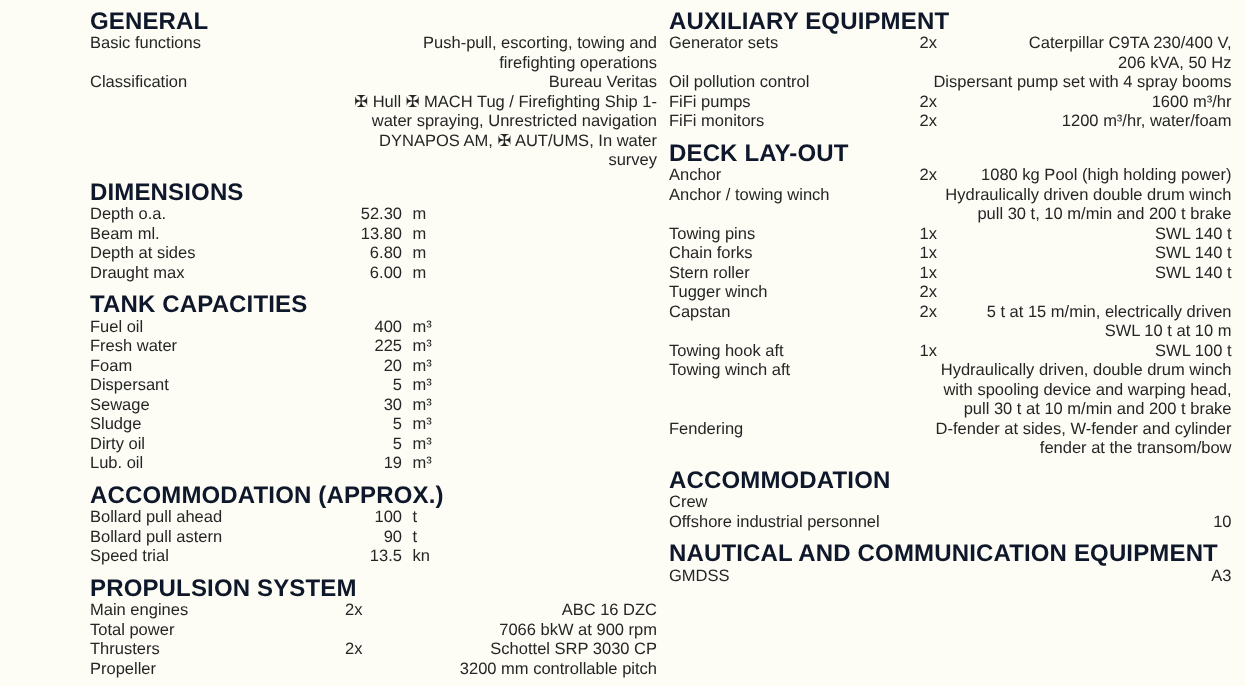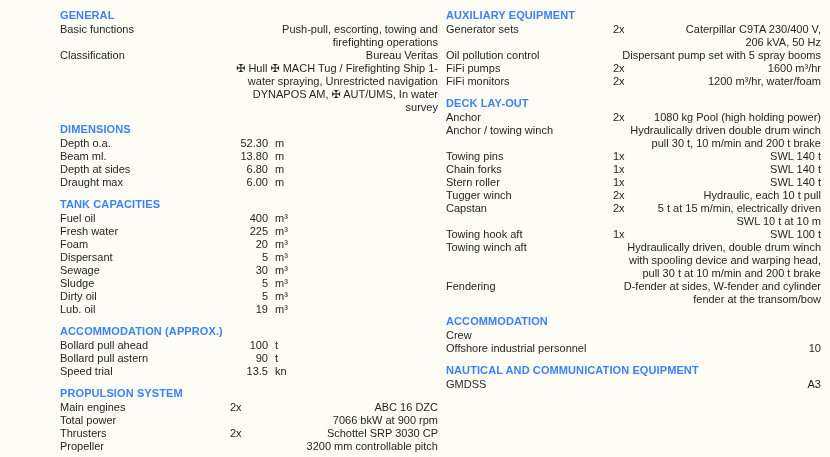--- a/index.html
+++ b/index.html
@@ -21,24 +21,24 @@
   .col {
     position: absolute;
     top: 8px;
   }
   .col-left  { left: 60px;  width: 378px; }
   .col-right { left: 446px; width: 375px; }
 
   .section { margin-bottom: 8px; }
   .section h2 {
     margin: 0 0 1px 0;
-    font-size: 11px;
+    font-size: 16px;
     line-height: 14px;
     font-weight: bold;
-    color: #3b82f6;
+    color: #0f172a;
     letter-spacing: 0.1px;
   }
   .row {
     display: flex;
     align-items: flex-start;
   }
   .lbl {
     flex: none;
     width: 170px;
   }
@@ -193,21 +193,21 @@
     <div class="section">
       <h2>AUXILIARY EQUIPMENT</h2>
       <div class="row">
         <div class="lbl">Generator sets</div>
         <div class="qty">2x</div>
         <div class="val">Caterpillar C9TA 230/400 V,
 206 kVA, 50 Hz</div>
       </div>
       <div class="row">
         <div class="lbl">Oil pollution control</div>
-        <div class="val">Dispersant pump set with 5 spray booms</div>
+        <div class="val">Dispersant pump set with 4 spray booms</div>
       </div>
       <div class="row">
         <div class="lbl">FiFi pumps</div>
         <div class="qty">2x</div>
         <div class="val">1600 m³/hr</div>
       </div>
       <div class="row">
         <div class="lbl">FiFi monitors</div>
         <div class="qty">2x</div>
         <div class="val">1200 m³/hr, water/foam</div>
@@ -236,21 +236,20 @@
         <div class="val">SWL 140 t</div>
       </div>
       <div class="row">
         <div class="lbl">Stern roller</div>
         <div class="qty">1x</div>
         <div class="val">SWL 140 t</div>
       </div>
       <div class="row">
         <div class="lbl">Tugger winch</div>
         <div class="qty">2x</div>
-        <div class="val">Hydraulic, each 10 t pull</div>
       </div>
       <div class="row">
         <div class="lbl">Capstan</div>
         <div class="qty">2x</div>
         <div class="val">5 t at 15 m/min, electrically driven</div>
       </div>
       <div class="row">
         <div class="val">SWL 10 t at 10 m</div>
       </div>
       <div class="row">

